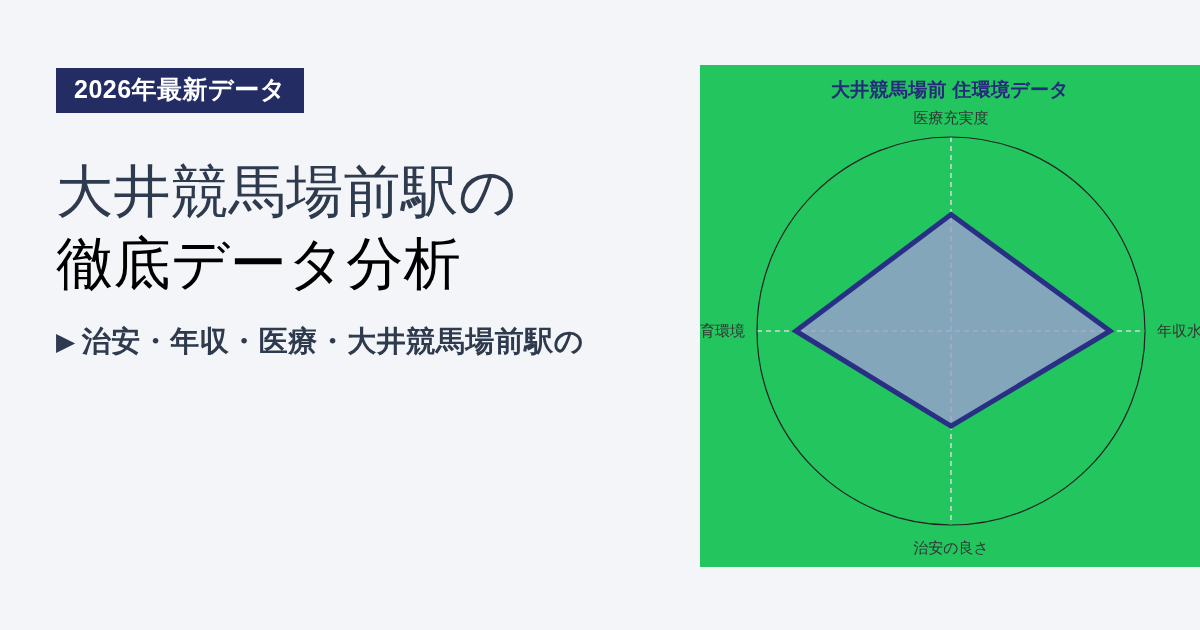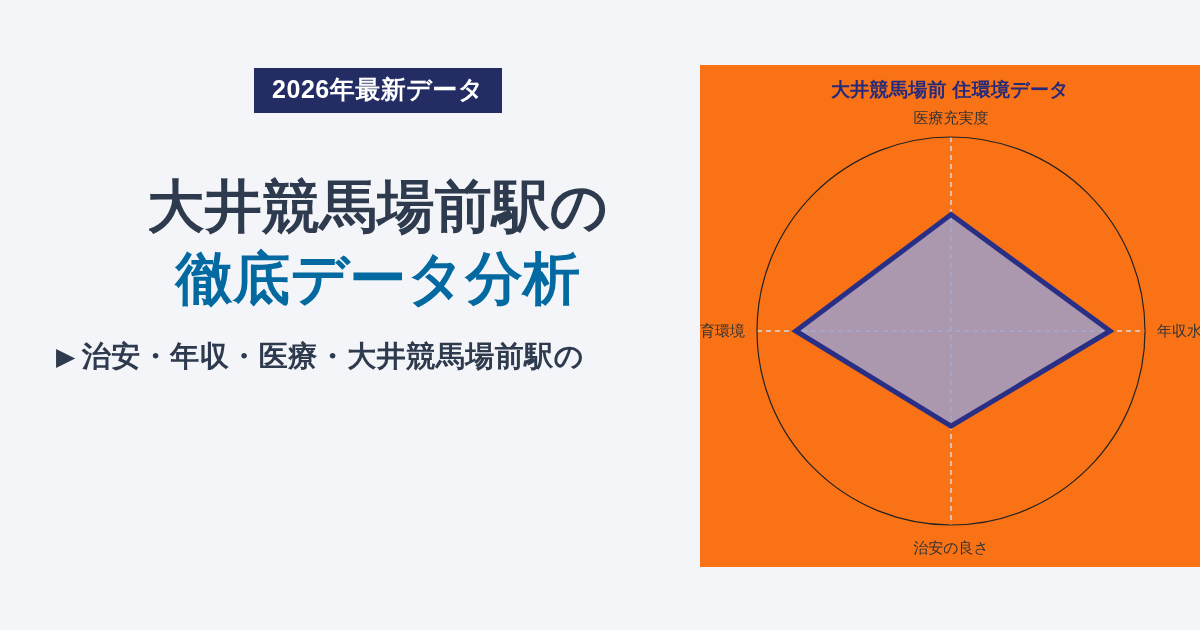--- a/index.html
+++ b/index.html
@@ -11,64 +11,63 @@
     overflow:hidden;
     -webkit-font-smoothing:antialiased;
   }
 
   
   #left-column {
     position:absolute;
     left:0; top:0;
     width:700px; height:630px;
     padding:68px 0 0 56px;
-    text-align:center;
   }
 
   #badge {
     display:inline-block;
     background:#232c63;
     color:#ffffff;
     font-size:25px;
     font-weight:700;
     letter-spacing:0.5px;
     padding:9px 18px 11px 18px;
     line-height:1;
   }
 
   #headline {
-    margin-top:58px;
+    margin-top:43px;
     font-size:57px;
-    font-weight:700;
+    font-weight:400;
     line-height:1.26;
     letter-spacing:0.5px;
     color:#2e3a4d;
   }
   .headline-line { display:block; white-space:nowrap; }
-  .headline-line.accent { color:#0369a1; }
+  .headline-line.accent { color:#000000; }
 
   #subtitle {
     margin-top:22px;
     font-size:29px;
     font-weight:700;
     color:#2e3a4d;
     letter-spacing:0.5px;
     white-space:nowrap;
     display:flex;
     align-items:center;
     gap:6px;
   }
   #subtitle .tri { font-size:25px; line-height:1; }
 
   
   #chart-panel {
     position:absolute;
     left:700px; top:65px;
     width:500px; height:502px;
-    background:#f97316;
+    background:#22c55e;
   }
 
   #chart-title {
     position:absolute;
     left:0; top:12px;
     width:500px;
     text-align:center;
     font-size:19px;
     font-weight:700;
     color:#262a7a;

